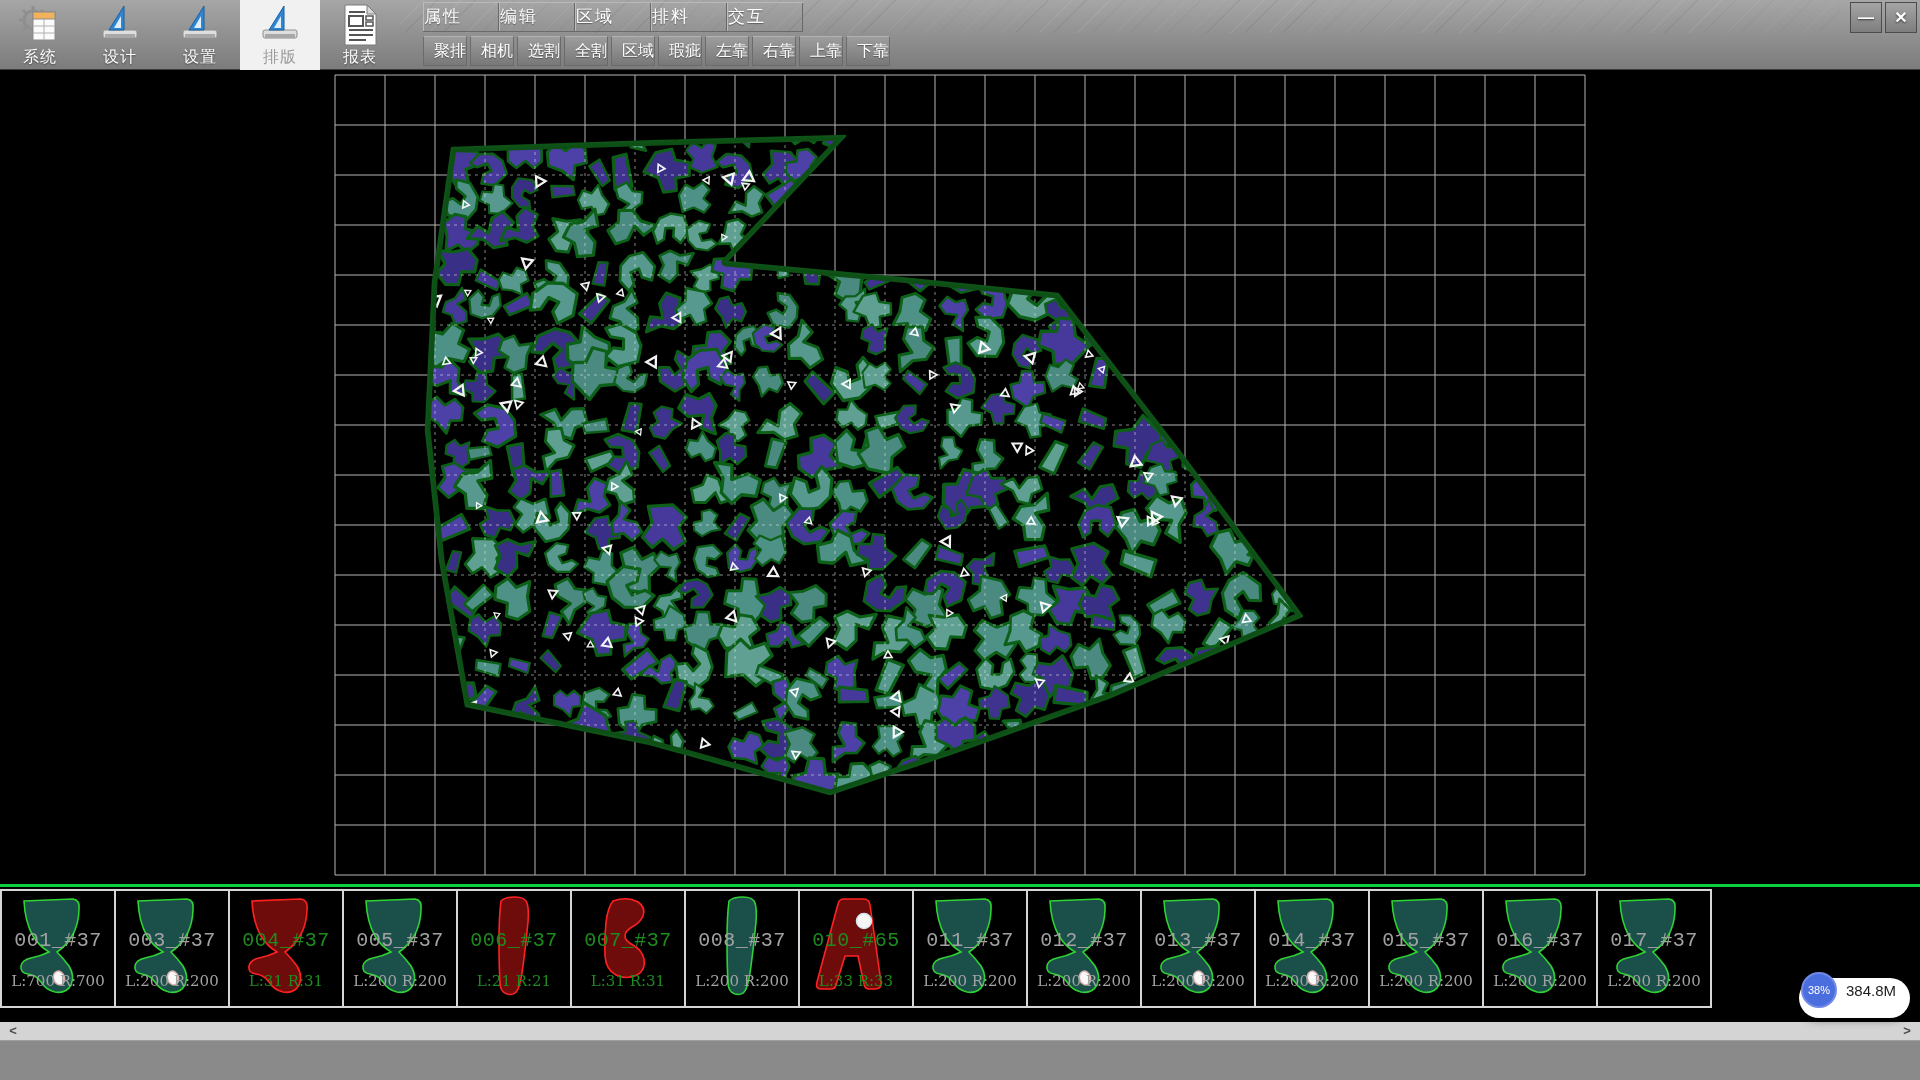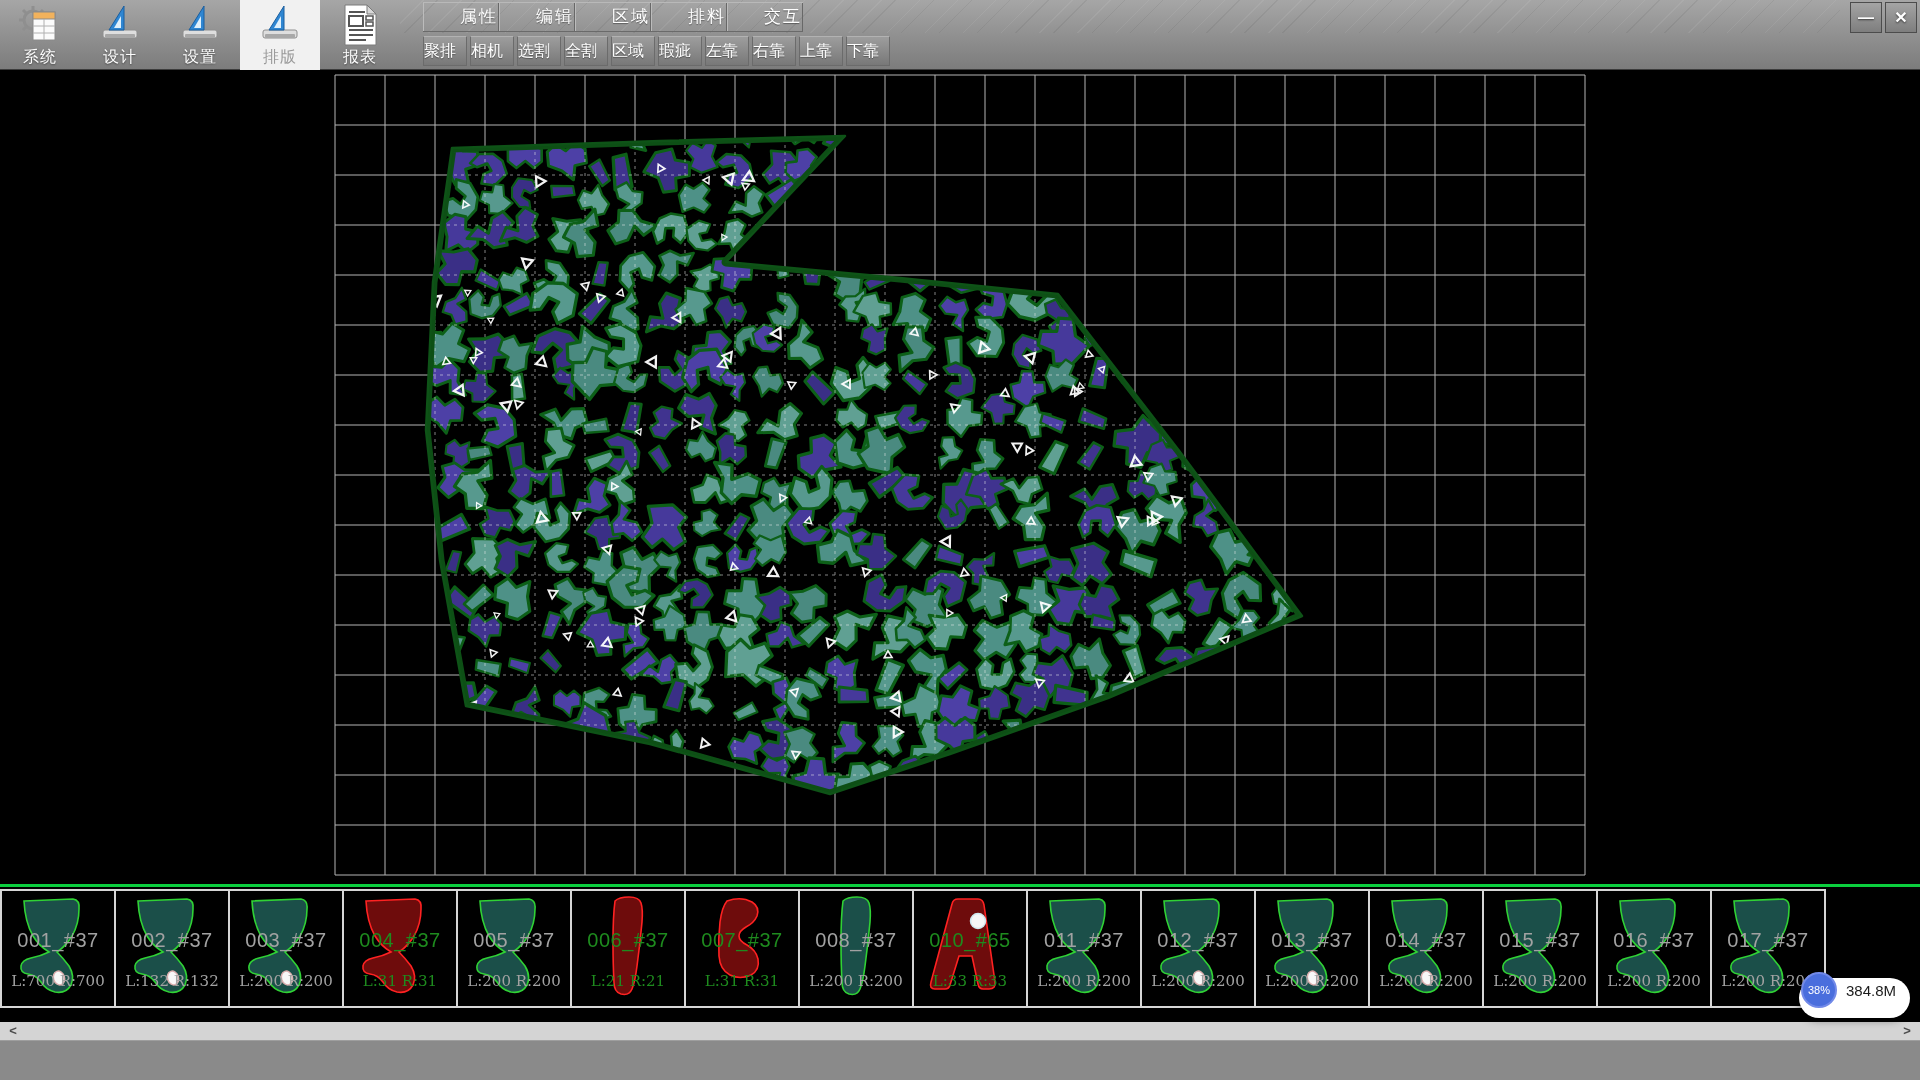--- a/index.html
+++ b/index.html
@@ -16,26 +16,26 @@
   .tabs { position:absolute; left:0; top:0; height:70px; display:flex; }
   .tab { width:80px; height:70px; position:relative; cursor:default; }
   .tab.active { background:#f1f1f1; }
   .tab .ticon { position:absolute; left:50%; top:3px; transform:translateX(-50%); width:44px; height:44px; }
   .tab .tlabel { position:absolute; bottom:2px; width:100%; text-align:center; font-size:16px;
                  color:#fdfdfd; text-shadow:0 1px 2px rgba(0,0,0,.45); letter-spacing:1px; }
   .tab.active .tlabel { color:#9a9a9a; text-shadow:none; }
 
   .menu-row { position:absolute; left:423px; top:2px; height:30px; display:flex;
               border-top:1px solid #b9b9b9; border-bottom:1px solid #6a6a6a; }
-  .menu-btn { width:76px; height:28px; line-height:28px; text-align:right; color:#fff; font-size:17px;
+  .menu-btn { width:76px; height:28px; line-height:28px; text-align:left; color:#fff; font-size:17px;
               border-left:1px solid #bcbcbc; border-right:1px solid #686868;
               text-shadow:0 1px 1px rgba(0,0,0,.4); letter-spacing:2px; cursor:default; }
 
   .tool-row { position:absolute; left:423px; top:36px; height:31px; display:flex; }
-  .tool-btn { width:44px; height:30px; line-height:28px; margin-right:3px; text-align:left;
+  .tool-btn { width:44px; height:30px; line-height:28px; margin-right:3px; text-align:right;
               color:#fff; font-size:16px; background:linear-gradient(#9d9d9d,#787878);
               border:1px solid #6b6b6b; border-top-color:#b2b2b2;
               text-shadow:0 1px 1px rgba(0,0,0,.4); cursor:default; }
 
   .win-controls { position:absolute; top:2px; right:3px; display:flex; }
   .win-btn { width:32px; height:31px; margin-left:3px; background:linear-gradient(#a4a4a4,#7e7e7e);
              border:1px solid #4c4c4c; color:#fff; font-weight:bold; font-size:16px; line-height:29px;
              text-align:center; text-shadow:0 1px 2px #333; cursor:default; }
 
   
@@ -45,21 +45,21 @@
   
   .filmstrip { position:absolute; top:884px; left:0; width:1920px; height:138px; background:#000; }
   .fs-line { height:3px; background:#0bcf3e; }
   .fs-gap { height:2px; background:#000; }
   .cells { display:flex; height:123px; overflow:hidden; }
   .cell { position:relative; flex:none; width:116px; height:119px; border:2px solid #d6d6d6;
           margin-left:-2px; background:#000; cursor:default; }
   .cell:first-child { margin-left:0; }
   .cell svg.part { position:absolute; left:5px; top:3px; width:104px; height:110px; }
   .cell .pname { position:absolute; top:38px; width:100%; text-align:center;
-                 font-family:Liberation Sans, sans-serif; font-size:20px; letter-spacing:.5px; }
+                 font-family:Liberation Mono, monospace; font-size:20px; letter-spacing:.5px; }
   .cell .plr { position:absolute; bottom:16px; width:100%; text-align:center;
                font-family:"DejaVu Serif", serif; font-size:15px; }
   .lbl-gray { color:#a2a2a2; }
   .lbl-green { color:#1e8b1e; }
 
   
   .badge { position:absolute; top:978px; right:10px; height:40px; border-radius:20px; background:#fff;
            display:flex; align-items:center; padding:0 14px 16px 2px; z-index:50;
            box-shadow:0 2px 8px rgba(0,0,0,.45); }
   .badge-circle { width:36px; height:36px; border-radius:50%; background:#4a6edd; border:2px solid #7189e8;
@@ -855,28 +855,20 @@
             <ellipse cx="50" cy="84" rx="5.5" ry="7" transform="rotate(-18 50 84)" fill="#f8f8f8" stroke="#dcaeae" stroke-width="1.5"></ellipse>
           </svg>
           <div class="pname lbl-gray">001_#37</div>
           <div class="plr lbl-gray">L:700 R:700</div>
         </div>
         <div class="cell">
           <svg class="part" viewBox="0 0 100 110">
             <path d="M15,7 L64,5 Q71,6 70,15 Q70,30 63,42 Q57,52 48,58 Q54,64 60,72 Q66,82 62,91 Q57,100 46,98 Q37,96 32,88 Q27,81 19,80 Q11,79 12,72 Q13,66 22,64 Q32,62 40,58 Q30,52 24,42 Q16,28 15,7 Z" fill="#1b4f49" stroke="#30d235" stroke-width="1.6"></path>
             <ellipse cx="50" cy="84" rx="5.5" ry="7" transform="rotate(-18 50 84)" fill="#f8f8f8" stroke="#dcaeae" stroke-width="1.5"></ellipse>
           </svg>
-          <div class="pname lbl-gray">002_#37</div>
-          <div class="plr lbl-gray">L:132 R:132</div>
-        </div>
-        <div class="cell">
-          <svg class="part" viewBox="0 0 100 110">
-            <path d="M15,7 L64,5 Q71,6 70,15 Q70,30 63,42 Q57,52 48,58 Q54,64 60,72 Q66,82 62,91 Q57,100 46,98 Q37,96 32,88 Q27,81 19,80 Q11,79 12,72 Q13,66 22,64 Q32,62 40,58 Q30,52 24,42 Q16,28 15,7 Z" fill="#1b4f49" stroke="#30d235" stroke-width="1.6"></path>
-            <ellipse cx="50" cy="84" rx="5.5" ry="7" transform="rotate(-18 50 84)" fill="#f8f8f8" stroke="#dcaeae" stroke-width="1.5"></ellipse>
-          </svg>
           <div class="pname lbl-gray">003_#37</div>
           <div class="plr lbl-gray">L:200 R:200</div>
         </div>
         <div class="cell">
           <svg class="part" viewBox="0 0 100 110">
             <path d="M15,7 L64,5 Q71,6 70,15 Q70,30 63,42 Q57,52 48,58 Q54,64 60,72 Q66,82 62,91 Q57,100 46,98 Q37,96 32,88 Q27,81 19,80 Q11,79 12,72 Q13,66 22,64 Q32,62 40,58 Q30,52 24,42 Q16,28 15,7 Z" fill="#6e0c0c" stroke="#ff2222" stroke-width="1.6"></path>
           </svg>
           <div class="pname lbl-green">004_#37</div>
           <div class="plr lbl-green">L:31 R:31</div>
         </div>

